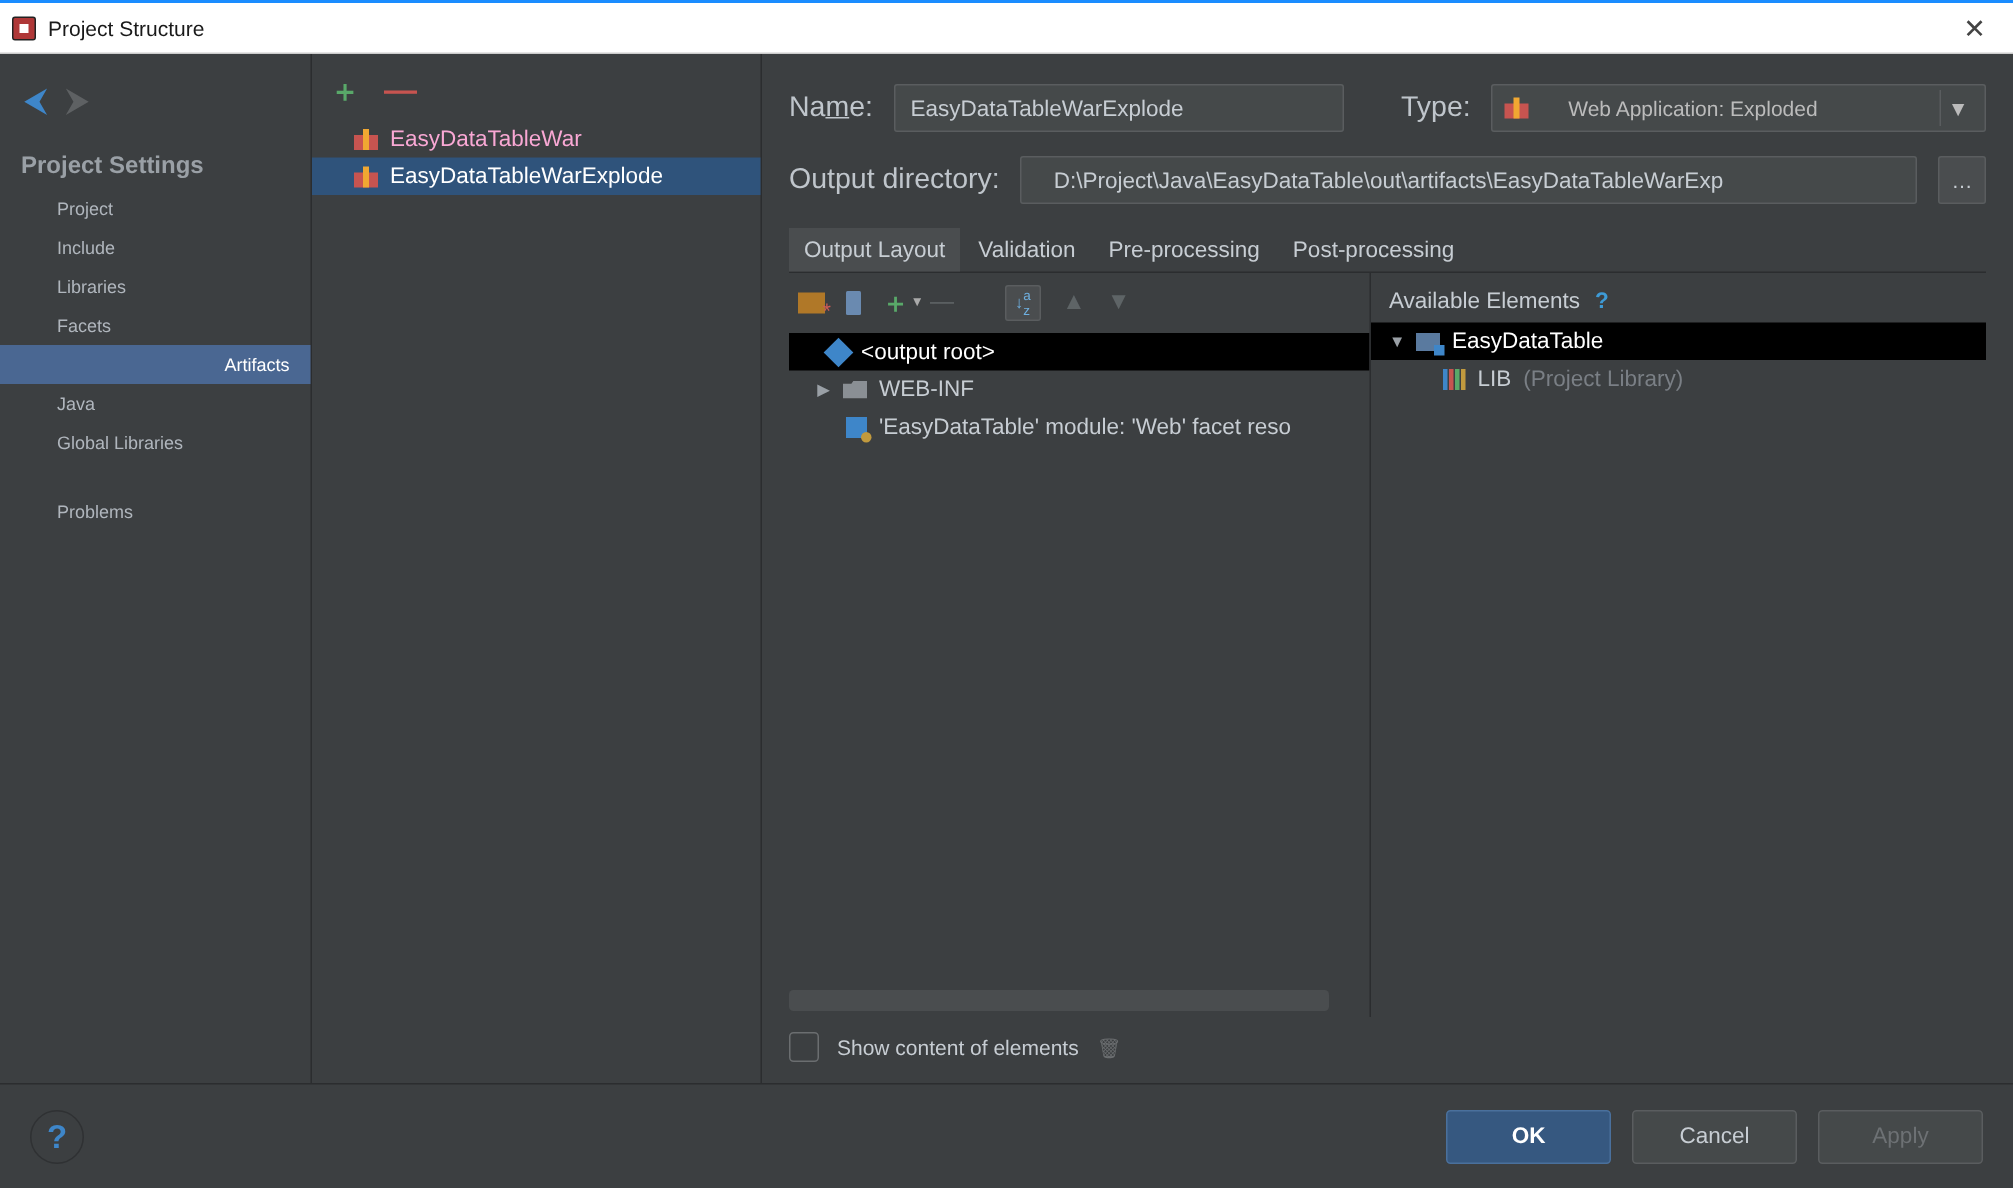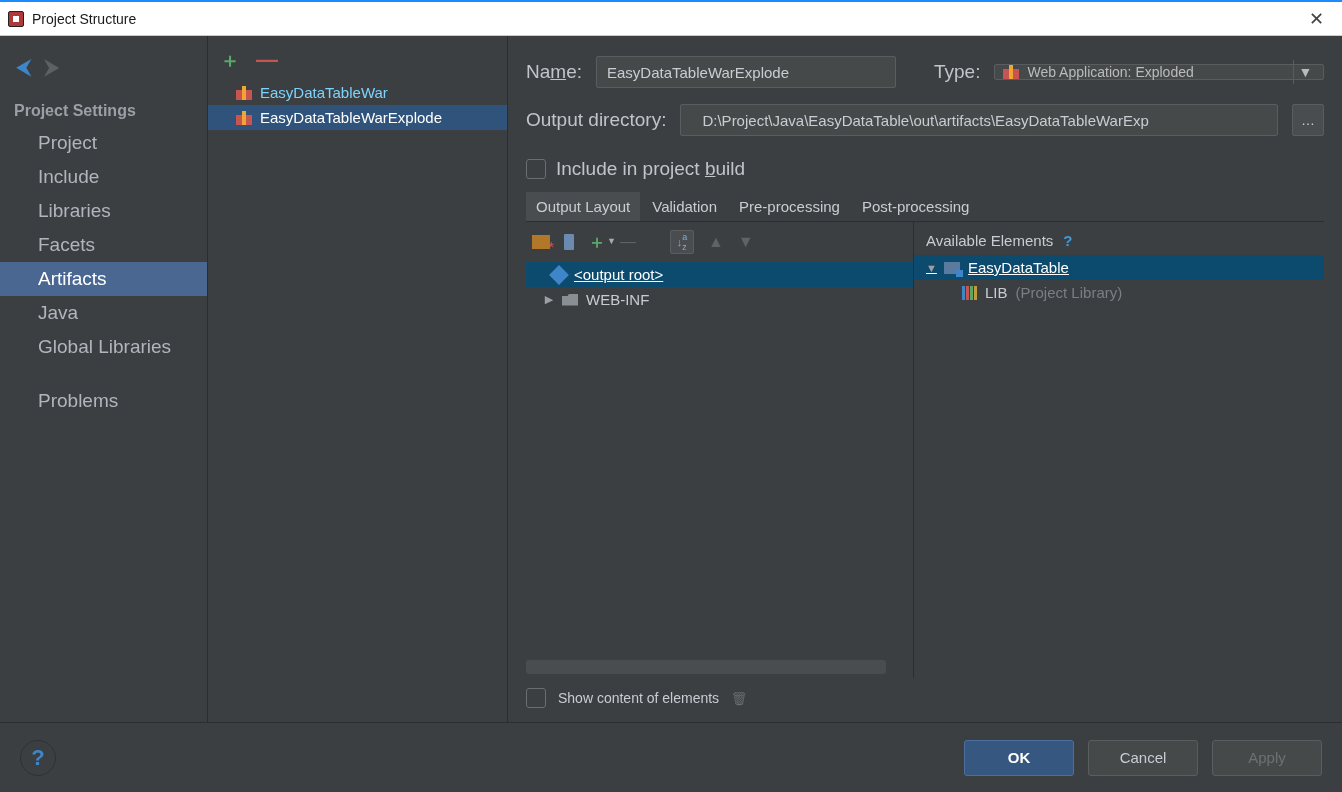--- a/index.html
+++ b/index.html
@@ -46,45 +46,45 @@
 .nav-arrows { display: flex; gap: 12px; padding: 6px 16px 16px; }
 .nav-arrows span { font-size: 22px; }
 .arrow-back { color: #3e86c9; }
 .arrow-fwd  { color: #5e6163; }
 .section-title {
   font-size: 16px; font-weight: 600; color: #9aa0a6;
   padding: 6px 14px;
 }
 .sidebar-item {
   padding: 6px 14px 6px 38px;
-  font-size: 19px;
+  font-size: 12px;
   color: #b0b6bd;
   cursor: pointer;
 }
-.sidebar-item.selected { background: #4a6792; color: #ffffff; }
+.sidebar-item.selected { background: #4a6792; color: #ffffff; text-align: right; }
 
 
 .artifact-panel {
   width: 300px;
   background: #3c3f41;
   border-right: 1px solid #2b2d2f;
   display: flex; flex-direction: column;
 }
 .artifact-toolbar {
   height: 40px; display: flex; align-items: center; gap: 16px;
   padding: 8px 12px 0;
 }
 .plus-icon { color: #59a869; font-size: 20px; font-weight: bold; cursor:pointer; }
 .minus-icon { color: #c75450; font-size: 22px; font-weight: bold; cursor:pointer; }
 .artifact-list { padding-top: 4px; }
 .artifact-item {
   display: flex; align-items: center; gap: 8px;
   padding: 4px 10px 4px 28px;
   font-size: 15px;
-  color: #7dd3fc;
+  color: #f9a8d4;
   cursor: pointer;
 }
 .artifact-item.selected { background: #2f537b; color: #ffffff; }
 .gift-icon {
   width: 16px; height: 14px; position: relative;
 }
 .gift-icon::before {
   content:""; position:absolute; left:0; top:4px; width:16px;height:10px;
   background:#c75450;
 }
@@ -101,23 +101,23 @@
 .row { display:flex; align-items:center; margin-bottom:16px; gap:14px; }
 .lbl { color:#bfc5cb; font-size:19px; white-space:nowrap; }
 .u { text-decoration: underline; }
 .text-input {
   background:#45494a; border:1px solid #5a5d5f; color:#c7cdd3;
   padding:6px 10px; font-size:15px; height:32px;
   border-radius:2px;
 }
 .name-input { width: 300px; }
 .type-dropdown {
-  display:flex; align-items:center; gap:8px;
+  display:flex; align-items:center; gap:26px;
   background:#45494a; border:1px solid #5a5d5f;
-  padding: 4px 6px 4px 8px; height:16px; border-radius:2px;
+  padding: 4px 6px 4px 8px; height:32px; border-radius:2px;
   cursor:pointer; flex:1; min-width:0;
 }
 .type-dropdown .chev {
   width:24px; height:24px; border-left:1px solid #5a5d5f;
   display:flex;align-items:center;justify-content:center;
   color:#bbb; margin-left:auto;
 }
 .dir-input { flex:1; min-width:0; overflow:hidden; text-overflow:ellipsis; white-space:nowrap;padding-left:21px; }
 .browse-btn {
   width:32px;height:32px; background:#4a4d4f; border:1px solid #5a5d5f;
@@ -152,21 +152,21 @@
 .tb-sort {
   width:24px;height:24px; background:#4a4d4f; border:1px solid #5a5d5f;
   display:flex;align-items:center;justify-content:center; border-radius:2px;
   color:#6fb0e0; font-size:11px;
 }
 .tree { flex:1; overflow:auto; }
 .tree-row {
   display:flex; align-items:center; gap:8px;
   padding:4px 8px; font-size:15px; color:#c7cdd3;
 }
-.tree-row.sel { background:#0c4a6e; color:#fff;text-decoration:underline; }
+.tree-row.sel { background:#000000; color:#fff; }
 .tree-row .tri { color:#9aa0a6; font-size:11px; width:10px; text-align:center; }
 .diamond { width:14px;height:14px; transform:rotate(45deg); background:#3e86c9; }
 .folder { width:16px;height:12px; background:#8a8f94; clip-path: polygon(0 20%, 35% 20%, 45% 0, 100% 0, 100% 100%, 0 100%); }
 .webfacet { width:14px;height:14px; background:#3e86c9; position:relative; }
 .webfacet::after{content:"";position:absolute;right:-3px;bottom:-3px;width:7px;height:7px;background:#c19a3e;border-radius:50%;}
 .out-right {
   width: 410px; display:flex; flex-direction:column;
 }
 .avail-header {
   display:flex; align-items:center; gap:10px; padding:10px 12px 6px;
@@ -262,24 +262,20 @@
       <div class="type-dropdown">
         <span class="gift-icon"></span>
         <span>Web Application: Exploded</span>
         <span class="chev">▼</span>
       </div>
     </div>
     <div class="row">
       <span class="lbl">Output directory:</span>
       <input class="text-input dir-input" value="D:\Project\Java\EasyDataTable\out\artifacts\EasyDataTableWarExp" style="">
       <div class="browse-btn">…</div>
-    </div>
-    <div class="checkbox-row">
-      <div class="chk"></div>
-      <span class="lbl"><span>Include in project </span><span class="u">b</span><span>uild</span></span>
     </div>
     <div class="tabs">
       <div class="tab active">Output Layout</div>
       <div class="tab">Validation</div>
       <div class="tab">Pre-processing</div>
       <div class="tab">Post-processing</div>
     </div>
 
     <div class="output-area">
       <div class="out-left">
@@ -297,20 +293,24 @@
           <div class="tree-row sel">
             <span style="width:10px"></span>
             <span class="diamond"></span>
             <span>&lt;output root&gt;</span>
           </div>
           <div class="tree-row" style="padding-left:18px">
             <span class="tri">▶</span>
             <span class="folder"></span>
             <span>WEB-INF</span>
           </div>
+          <div class="tree-row" style="padding-left:38px">
+            <span class="webfacet"></span>
+            <span>'EasyDataTable' module: 'Web' facet reso</span>
+          </div>
         </div>
         <div class="hscroll"></div>
       </div>
       <div class="out-right">
         <div class="avail-header">
           <span>Available Elements</span>
           <span class="helpq">?</span>
         </div>
         <div class="avail-tree">
           <div class="tree-row sel">

